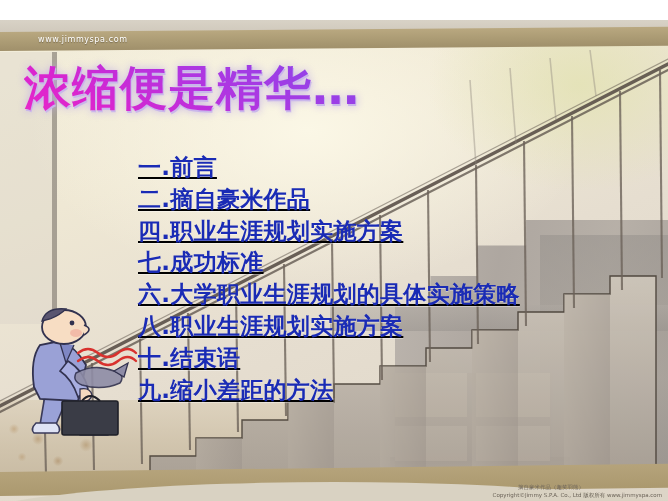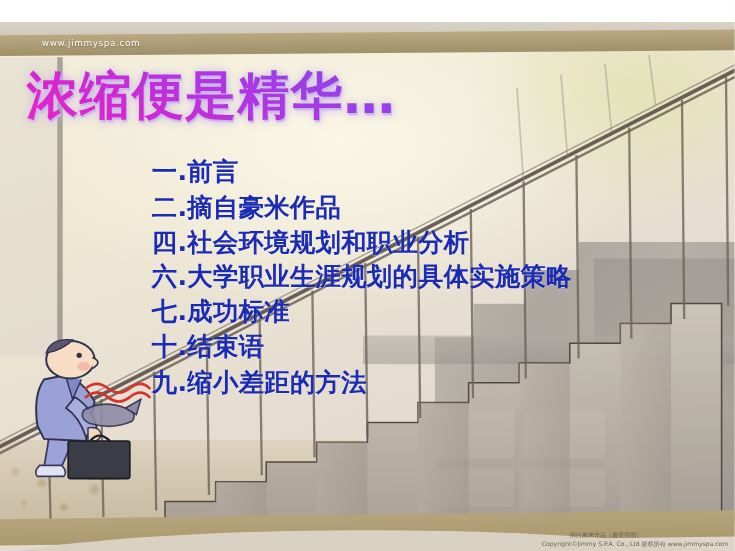--- a/index.html
+++ b/index.html
@@ -152,22 +152,23 @@
     -webkit-background-clip: text;
     background-clip: text;
     color: transparent;
     -webkit-text-fill-color: transparent;
     filter: drop-shadow(1px 2px 0 rgba(200,180,235,0.95)) drop-shadow(0 0 4px rgba(190,170,230,0.8));
   }
 
   
   .agenda {
     position: absolute;
-    left: 138px; top: 122px;
+    left: 138px; top: 132px;
     width: 520px;
+    text-decoration: underline;
   }
   .agenda-item {
     font-size: 23px;
     font-weight: bold;
     line-height: 31.8px;
     color: #1a2bb5;
     white-space: nowrap;
     letter-spacing: 0.3px;
     text-shadow: 0 1px 0 rgba(255,255,255,0.35);
   }
@@ -333,23 +334,24 @@
 
   <div class="top-strip"></div>
   <div class="top-bar"></div>
   <div class="watermark">www.jimmyspa.com</div>
 
   <div class="title">浓缩便是精华…</div>
 
   <div class="agenda">
     <div class="agenda-item">一.前言</div>
     <div class="agenda-item">二.摘自豪米作品</div>
-    <div class="agenda-item">四.社会环境规划和职业分析</div>
+    <div class="agenda-item">四.职业生涯规划实施方案</div>
+    <div class="agenda-item">七.成功标准</div>
     <div class="agenda-item">六.大学职业生涯规划的具体实施策略</div>
-    <div class="agenda-item">七.成功标准</div>
+    <div class="agenda-item">八.职业生涯规划实施方案</div>
     <div class="agenda-item">十.结束语</div>
     <div class="agenda-item">九.缩小差距的方法</div>
   </div>
 
   <div class="bottom-band"></div>
   <div class="footer-curve"></div>
   <div class="footer-curve2"></div>
 
   <div class="copyright">
     <span class="c1">摘自豪米作品（趣笑羽熊）</span>

